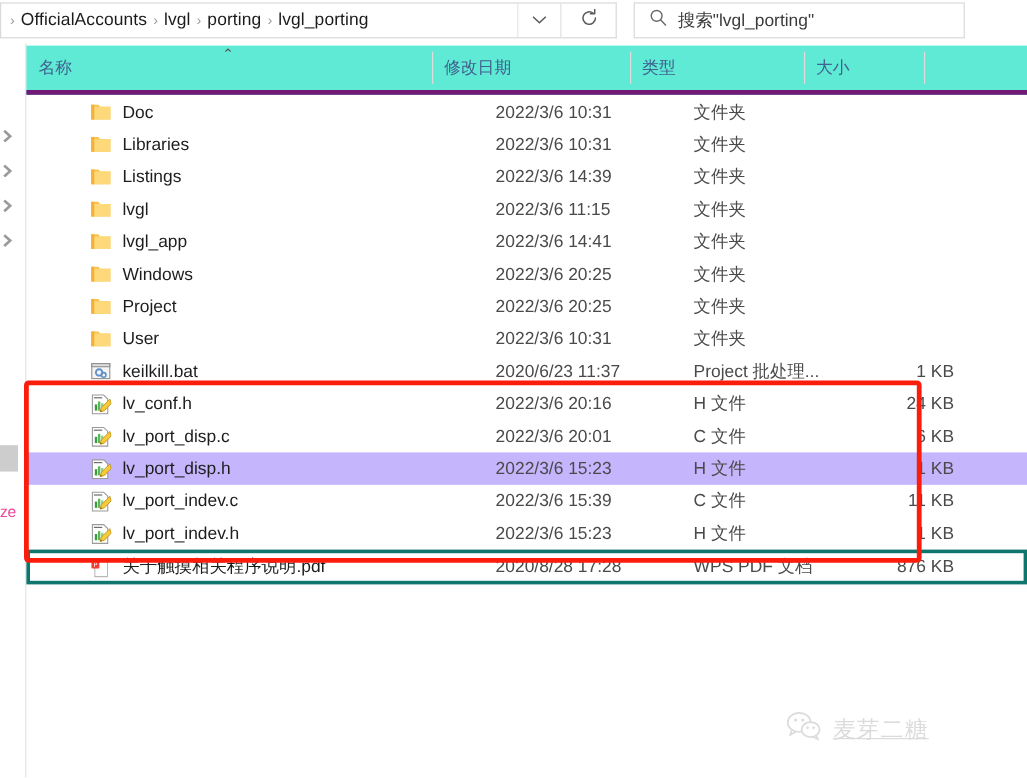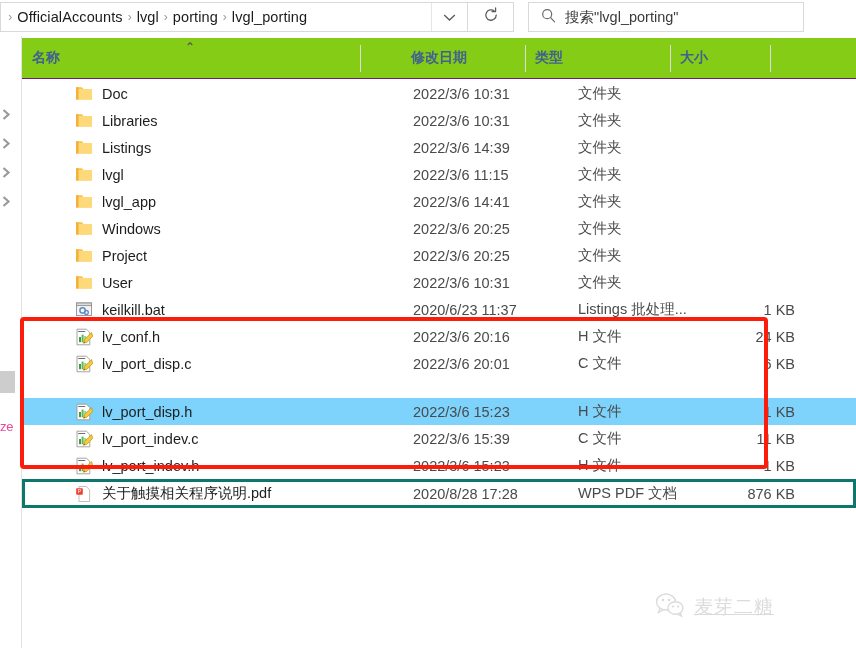--- a/index.html
+++ b/index.html
@@ -56,51 +56,51 @@
     background:#cdcdcd;
   }
   .nav-frag {
     position:absolute; left:0; top: 383px; font-size: 13px; color:#ec4899;
     letter-spacing:-.3px;
   }
 
   
   .colheader {
     position: absolute; left: 22px; top: 38px; width: 834px; height: 41px;
-    background:#84cc16; border-bottom: 1px solid #701a75;
-    display: flex; align-items: center; font-weight: bold;
+    background:#5eead4; border-bottom: 4px solid #701a75;
+    display: flex; align-items: center;
   }
   .col {
     height: 41px; display:flex; align-items:center;
     font-size: 14px; color: #41618f; position: relative;
   }
   .col .lbl { padding-left: 10px; }
   .col + .col::before {
     content:""; position:absolute; left:0; top: 7px; bottom: 7px;
     width: 1px; background:#dcdcdc;
   }
   .c-name { flex: 0 0 338px; }
-  .c-date { flex: 0 0 165px; padding-left: 41px; }
+  .c-date { flex: 0 0 165px; }
   .c-type { flex: 0 0 145px; }
   .c-size { flex: 0 0 100px; align-items: center; }
   .c-end  { flex: 0 0 1px; }
   .sortmark {
     position:absolute; left: 163px; top: 3px;
     font-size: 12px; color:#5a5a5a; line-height:1;
   }
 
   
   .filelist {
     position: absolute; left: 22px; top: 80px; width: 834px;
   }
   .row {
     height: 27px; display: flex; align-items: center;
     font-size: 14.5px; color: #2b2b2b; position: relative; justify-content: center;
   }
-  .row.hover { background: #7dd3fc; margin-top: 21px; }
+  .row.hover { background: #c4b5fd; }
   .row.outlined { border: 3px solid #0f766e; height: 29px; }
   .cell-name {
     flex: 0 0 338px; display:flex; align-items:center; gap: 9px;
     padding-left: 10px; overflow:hidden; white-space:nowrap;
   }
   .cell-date { flex: 0 0 165px; padding-left: 10px; color:#4a4a4a; }
   .cell-type { flex: 0 0 145px; padding-left: 10px; color:#4a4a4a;
                overflow:hidden; white-space:nowrap; }
   .cell-size { flex: 0 0 100px; padding-right: 18px; text-align: right; color:#4a4a4a; }
   .nm { color:#1d1d1d; }
@@ -327,21 +327,21 @@
         <div class="cell-name">
           <span class="ic"><svg width="18" height="17" viewBox="0 0 18 17">
               <rect x="1.5" y="2" width="15" height="12.5" fill="#f4f4f4" stroke="#8f8f8f" stroke-width="0.9"></rect>
               <rect x="1.5" y="2" width="15" height="2.6" fill="#dcdcdc" stroke="#8f8f8f" stroke-width="0.9"></rect>
               <circle cx="7.6" cy="9.4" r="2.7" fill="none" stroke="#5e8fc7" stroke-width="1.5"></circle>
               <circle cx="11.4" cy="11.4" r="1.9" fill="none" stroke="#5e8fc7" stroke-width="1.3"></circle>
             </svg></span>
           <span class="nm">keilkill.bat</span>
         </div>
         <div class="cell-date">2020/6/23 11:37</div>
-        <div class="cell-type">Listings 批处理...</div>
+        <div class="cell-type">Project 批处理...</div>
         <div class="cell-size">1 KB</div>
       </div>
       <div class="row">
         <div class="cell-name">
           <span class="ic"><svg width="18" height="18" viewBox="0 0 18 18">
               <path d="M2 1.2 h9.4 l3.4 3.3 v12.3 H2 Z" fill="#ffffff" stroke="#9a9a9a" stroke-width="0.9"></path>
               <rect x="4" y="9" width="2" height="5.2" fill="#3f9b3f"></rect>
               <rect x="6.6" y="6.6" width="2" height="7.6" fill="#5ab75a"></rect>
               <rect x="9.2" y="8" width="2" height="6.2" fill="#8fd18f"></rect>
               <rect x="3.2" y="3" width="7" height="1" fill="#6e6e6e"></rect>

